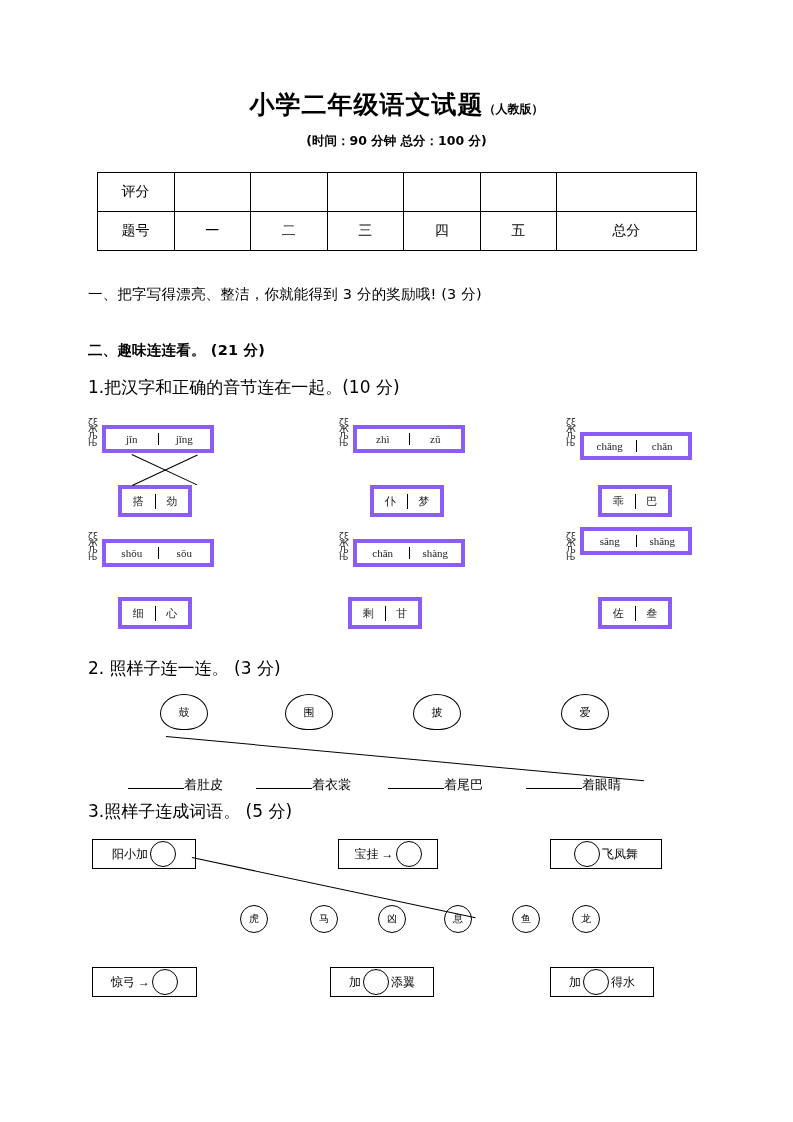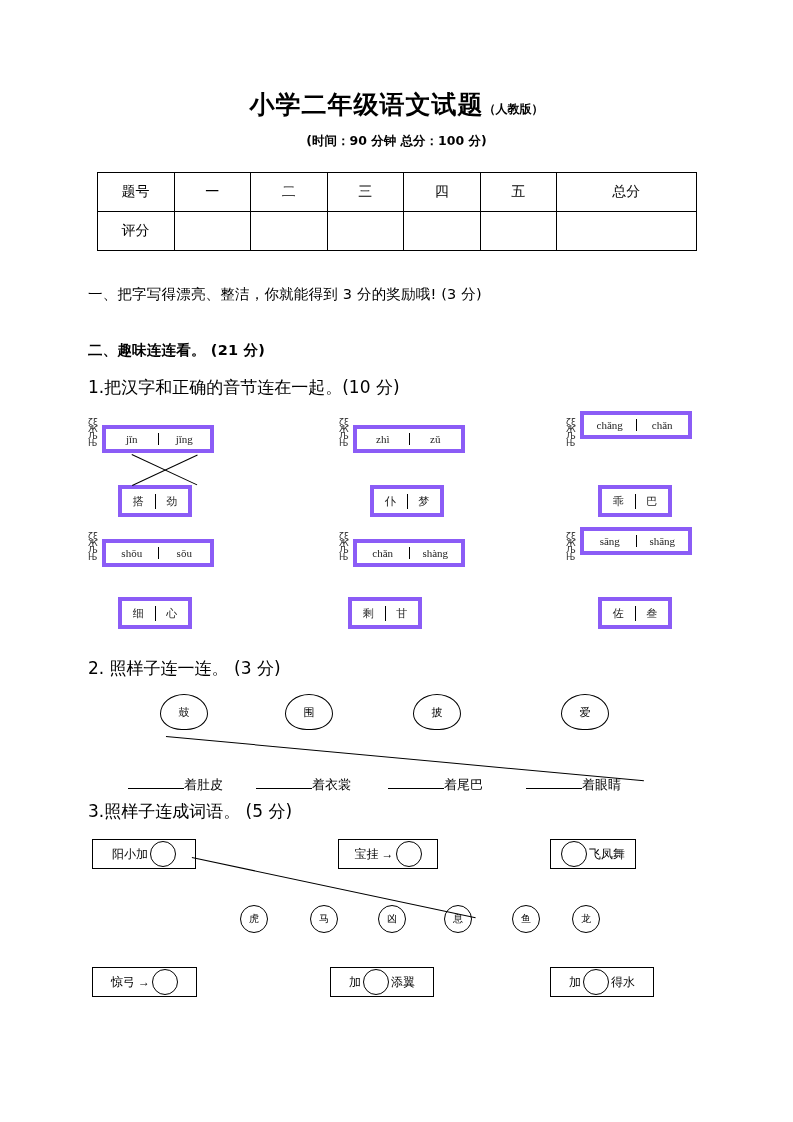--- a/index.html
+++ b/index.html
@@ -191,37 +191,37 @@
 
   <div class="title-row">
     <span class="title-main">小学二年级语文试题</span><span class="title-sub">（人教版）</span>
   </div>
 
   <div class="subtitle">(时间：90 分钟    总分：100 分)</div>
 
   <table class="score">
     <tbody>
         <tr>
+      <td class="label">评分</td>
+      <td></td>
+      <td></td>
+      <td></td>
+      <td></td>
+      <td></td>
+      <td></td>
+    </tr>
+    <tr>
       <td class="label">题号</td>
       <td>一</td>
       <td>二</td>
       <td>三</td>
       <td>四</td>
       <td>五</td>
       <td>总分</td>
     </tr>
-    <tr>
-      <td class="label">评分</td>
-      <td></td>
-      <td></td>
-      <td></td>
-      <td></td>
-      <td></td>
-      <td></td>
-    </tr>
   </tbody>
     </table>
 
   <div class="section" style="margin-top:34px">一、把字写得漂亮、整洁，你就能得到 3 分的奖励哦!   (3 分)</div>
   <div class="section bold" style="margin-top:37px">二、趣味连连看。  (21 分)</div>
   <div class="sub-q">1.把汉字和正确的音节连在一起。(10 分)</div>
 
   <div class="match-area">
 
     <div class="mbox pin-box" style="left:14px; top:18px;">
@@ -229,21 +229,21 @@
       <div class="cell">jǐng</div>
     </div>
     <div class="scribble" style="left:0px; top:12px;">ζξЖЉЊ</div>
 
     <div class="mbox pin-box" style="left:265px; top:18px;">
       <div class="cell divided">zhì</div>
       <div class="cell">zǔ</div>
     </div>
     <div class="scribble" style="left:251px; top:12px;">ζξЖЉЊ</div>
 
-    <div class="mbox pin-box" style="left:492px; top:4px;">
+    <div class="mbox pin-box" style="left:492px; top:25px;">
       <div class="cell divided">chǎng</div>
       <div class="cell">chǎn</div>
     </div>
     <div class="scribble" style="left:478px; top:12px;">ζξЖЉЊ</div>
 
     <div class="mbox ch-box" style="left:30px; top:78px;">
       <div class="cell divided">搭</div>
       <div class="cell">劲</div>
     </div>
     <div class="mbox ch-box" style="left:282px; top:78px;">
@@ -310,21 +310,21 @@
 
   <div style="position:relative; height:190px;">
     <div class="wbox" style="left:4px; top:16px; width:104px;">
       <span>阳小加</span>
         <span class="circ"></span>
     </div>
     <div class="wbox" style="left:250px; top:16px; width:100px;">
       <span>宝挂 →</span>
         <span class="circ"></span>
     </div>
-    <div class="wbox" style="left:462px; top:16px; width:86px;">
+    <div class="wbox" style="left:462px; top:16px; width:112px;">
       <span class="circ"></span>
         <span>飞凤舞</span>
     </div>
 
     <div class="connector" style="left:104px; top:34px; width:290px; transform:rotate(12deg);"></div>
 
     <div class="smallcirc" style="left:152px; top:82px;">虎</div>
     <div class="smallcirc" style="left:222px; top:82px;">马</div>
     <div class="smallcirc" style="left:290px; top:82px;">凶</div>
     <div class="smallcirc" style="left:356px; top:82px;">息</div>

